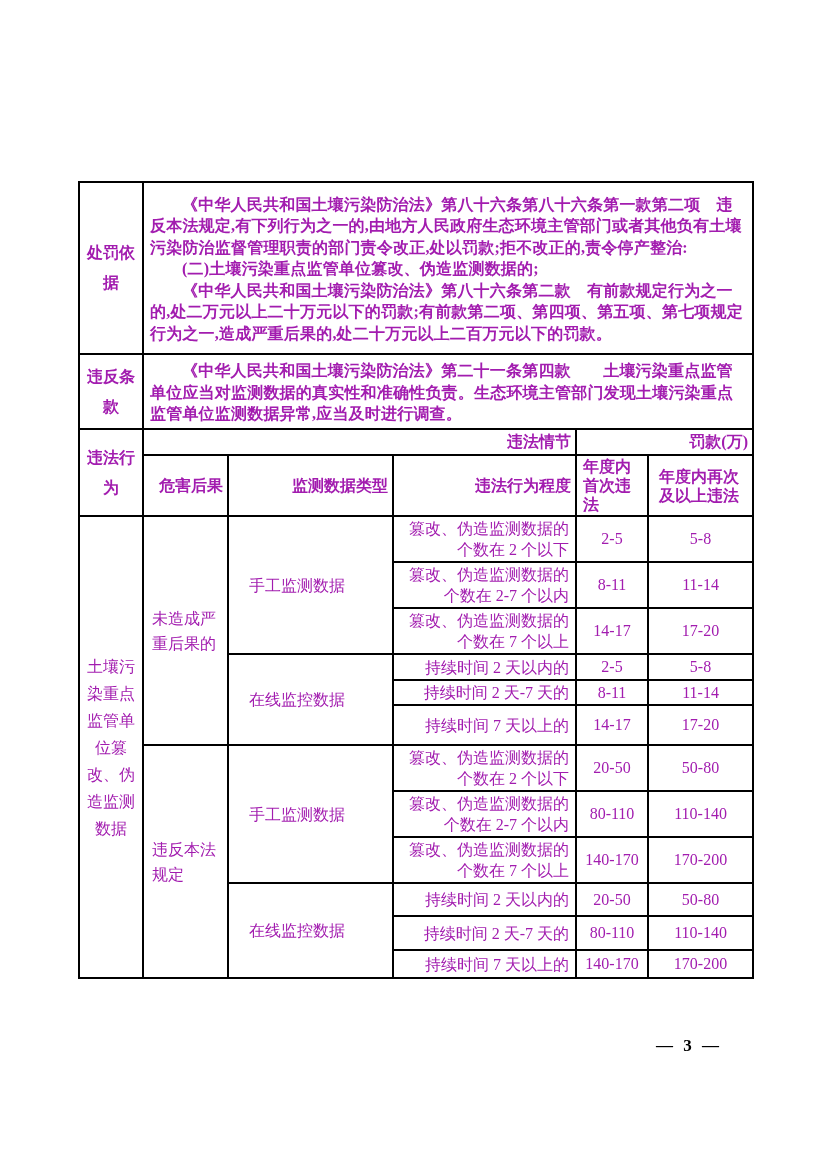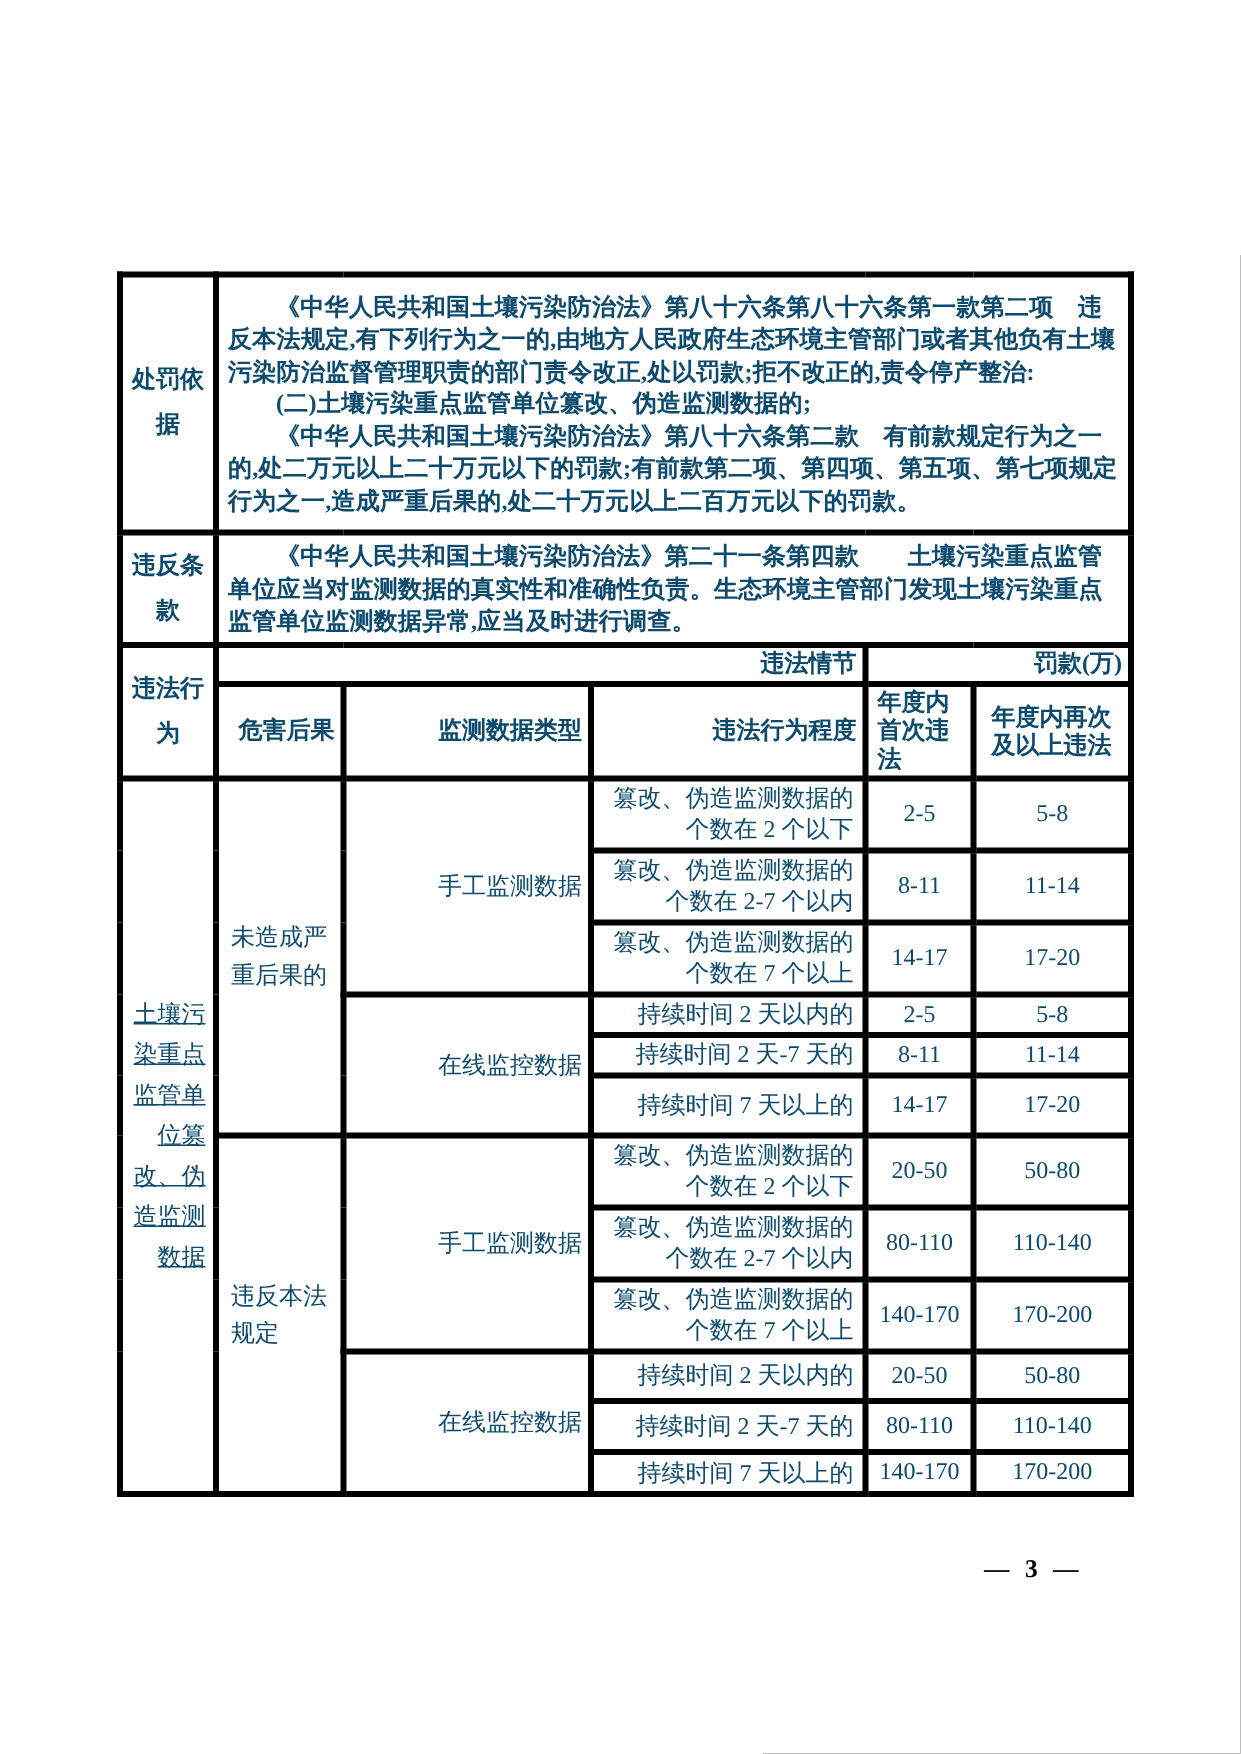--- a/index.html
+++ b/index.html
@@ -16,24 +16,24 @@
   }
   table.doc-table {
     position: absolute;
     left: 78px;
     top: 181px;
     width: 674px;
     border-collapse: collapse;
     table-layout: fixed;
   }
   table.doc-table td {
-    border: 4px solid #000000;
+    border: 2px solid #000000;
     vertical-align: middle;
     font-size: 16px;
-    color: #0c4a6e;
+    color: #a21caf;
     overflow: hidden;
   }
   
   td.lbl {
     font-weight: bold;
     text-align: center;
     font-size: 17px;
     line-height: 30px;
     padding: 2px 4px;
   }
@@ -65,29 +65,28 @@
     line-height: 19px;
     vertical-align: middle;
   }
   
   td.cell-left {
     text-align: right;
     padding: 1px 6px;
     line-height: 21px;
   }
   td.cell-center {
-    text-align: right;
-    padding: 1px 4px;
+    text-align: left;
+    padding: 1px 20px;
     line-height: 21px;
   }
   td.act-cell {
-    text-align: right;
+    text-align: center;
     padding: 1px 5px;
     line-height: 27px;
-    text-decoration: underline;
   }
   td.conseq-cell {
     text-align: left;
     padding: 1px 8px;
     line-height: 25px;
   }
   td.num {
     text-align: center;
     font-family: "Liberation Serif", "DejaVu Serif", serif;
     font-size: 16px;

